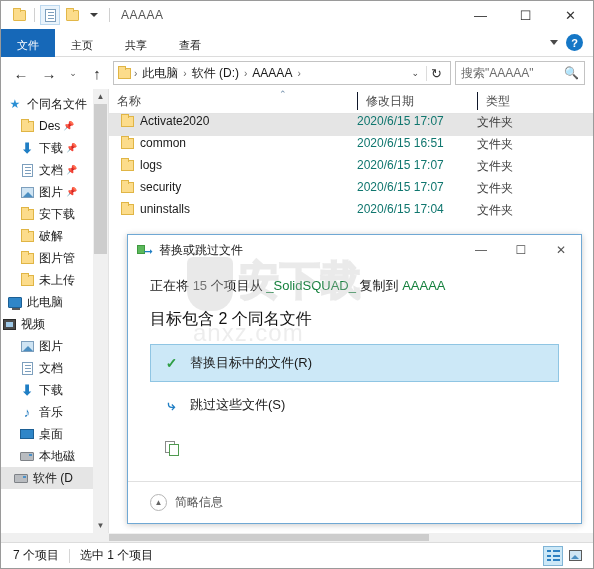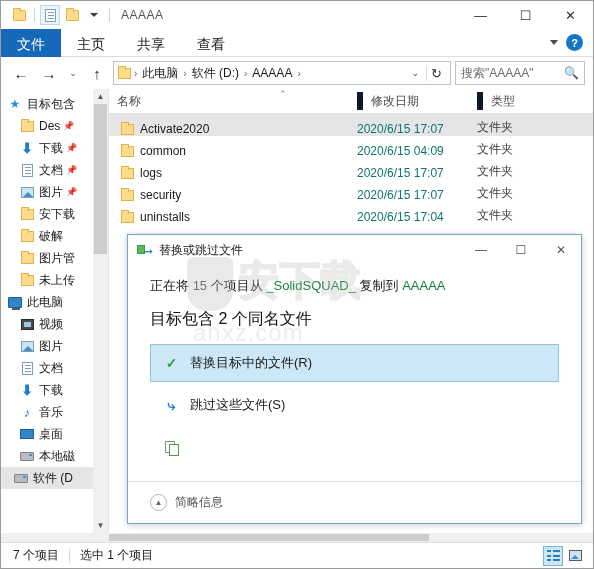--- a/index.html
+++ b/index.html
@@ -55,21 +55,21 @@
     font-size: 13px; color: #333;
   }
 
   
   .ribbon {
     height: 28px; display: flex; align-items: stretch;
     border-bottom: 1px solid #dcdcdc; background: #fff; flex: none;
   }
   .tab {
     padding: 16px 16px; display: flex; align-items: center;
-    font-size: 14px; color: #1a1a1a;
+    font-size: 11px; color: #1a1a1a;
   }
   .tab.active { background: #1668b8; color: #fff; }
   .ribbon-right {
     margin-left: auto; display: flex; align-items: center;
     gap: 8px; padding-right: 10px;
   }
   .chev-sm {
     width: 0; height: 0; border-left: 4px solid transparent;
     border-right: 4px solid transparent; border-top: 5px solid #4a4a4a;
   }
@@ -201,34 +201,34 @@
 
   
   .list { flex: 1; display: flex; flex-direction: column; min-width: 0; }
   .cols {
     height: 25px; display: flex; align-items: center;
     border-bottom: 1px solid #e3e3e3; position: relative;
     background: #fff;
   }
   .col {
     font-size: 12px; color: #4a4a4a; padding-left: 8px;
-    border-left: 6px solid #0f172a; height: 18px;
+    border-left: 1px solid #0f172a; height: 18px;
     display: flex; align-items: center;
   }
   .col:first-child { border-left: none; }
   .col-name { width: 248px; }
   .col-date { width: 120px; }
   .col-type { width: 90px; }
   .sort-caret {
     position: absolute; left: 170px; top: 0;
     font-size: 9px; color: #6d8ba8;
   }
   .rows { flex: 1; position: relative; }
   .row {
-    height: 22px; display: flex; align-items: flex-end;
+    height: 22px; display: flex; align-items: flex-start;
     font-size: 12px; color: #1a1a1a;
   }
   .row.sel { background: #e5e5e5; }
   .cell-name {
     width: 248px; display: flex; align-items: center;
     padding-left: 12px; gap: 6px;
   }
   .cell-date { width: 120px; color: #0f766e; }
   .cell-type { width: 90px; color: #3c3c3c; }
 
@@ -427,21 +427,21 @@
     </div>
   </div>
 
   <div class="content">
 
     <div class="nav">
       <div class="nitem" style="padding-left:6px">
         <span class="nicon">
             <span class="star-ico">★</span>
           </span>
-        <span>目标包含</span>
+        <span>个同名文件</span>
       </div>
       <div class="nitem" style="padding-left:18px">
         <span class="nicon">
             <span class="folder-ico"></span>
           </span>
         <span>Des</span>
         <span class="pin">📌</span>
       </div>
       <div class="nitem" style="padding-left:18px">
         <span class="nicon">
@@ -487,21 +487,21 @@
             <span class="folder-ico"></span>
           </span>
         <span>未上传</span>
       </div>
       <div class="nitem" style="padding-left:6px">
         <span class="nicon">
             <span class="pc-ico"></span>
           </span>
         <span>此电脑</span>
       </div>
-      <div class="nitem" style="padding-left:18px">
+      <div class="nitem" style="">
         <span class="nicon">
             <span class="vid-ico"></span>
           </span>
         <span>视频</span>
       </div>
       <div class="nitem" style="padding-left:18px">
         <span class="nicon">
             <span class="pic-ico"></span>
           </span>
         <span>图片</span>
@@ -564,21 +564,21 @@
             <span>Activate2020</span>
           </div>
           <div class="cell-date">2020/6/15 17:07</div>
           <div class="cell-type">文件夹</div>
         </div>
         <div class="row">
           <div class="cell-name">
             <span class="folder-ico"></span>
             <span>common</span>
           </div>
-          <div class="cell-date">2020/6/15 04:09</div>
+          <div class="cell-date">2020/6/15 16:51</div>
           <div class="cell-type">文件夹</div>
         </div>
         <div class="row">
           <div class="cell-name">
             <span class="folder-ico"></span>
             <span>logs</span>
           </div>
           <div class="cell-date">2020/6/15 17:07</div>
           <div class="cell-type">文件夹</div>
         </div>

